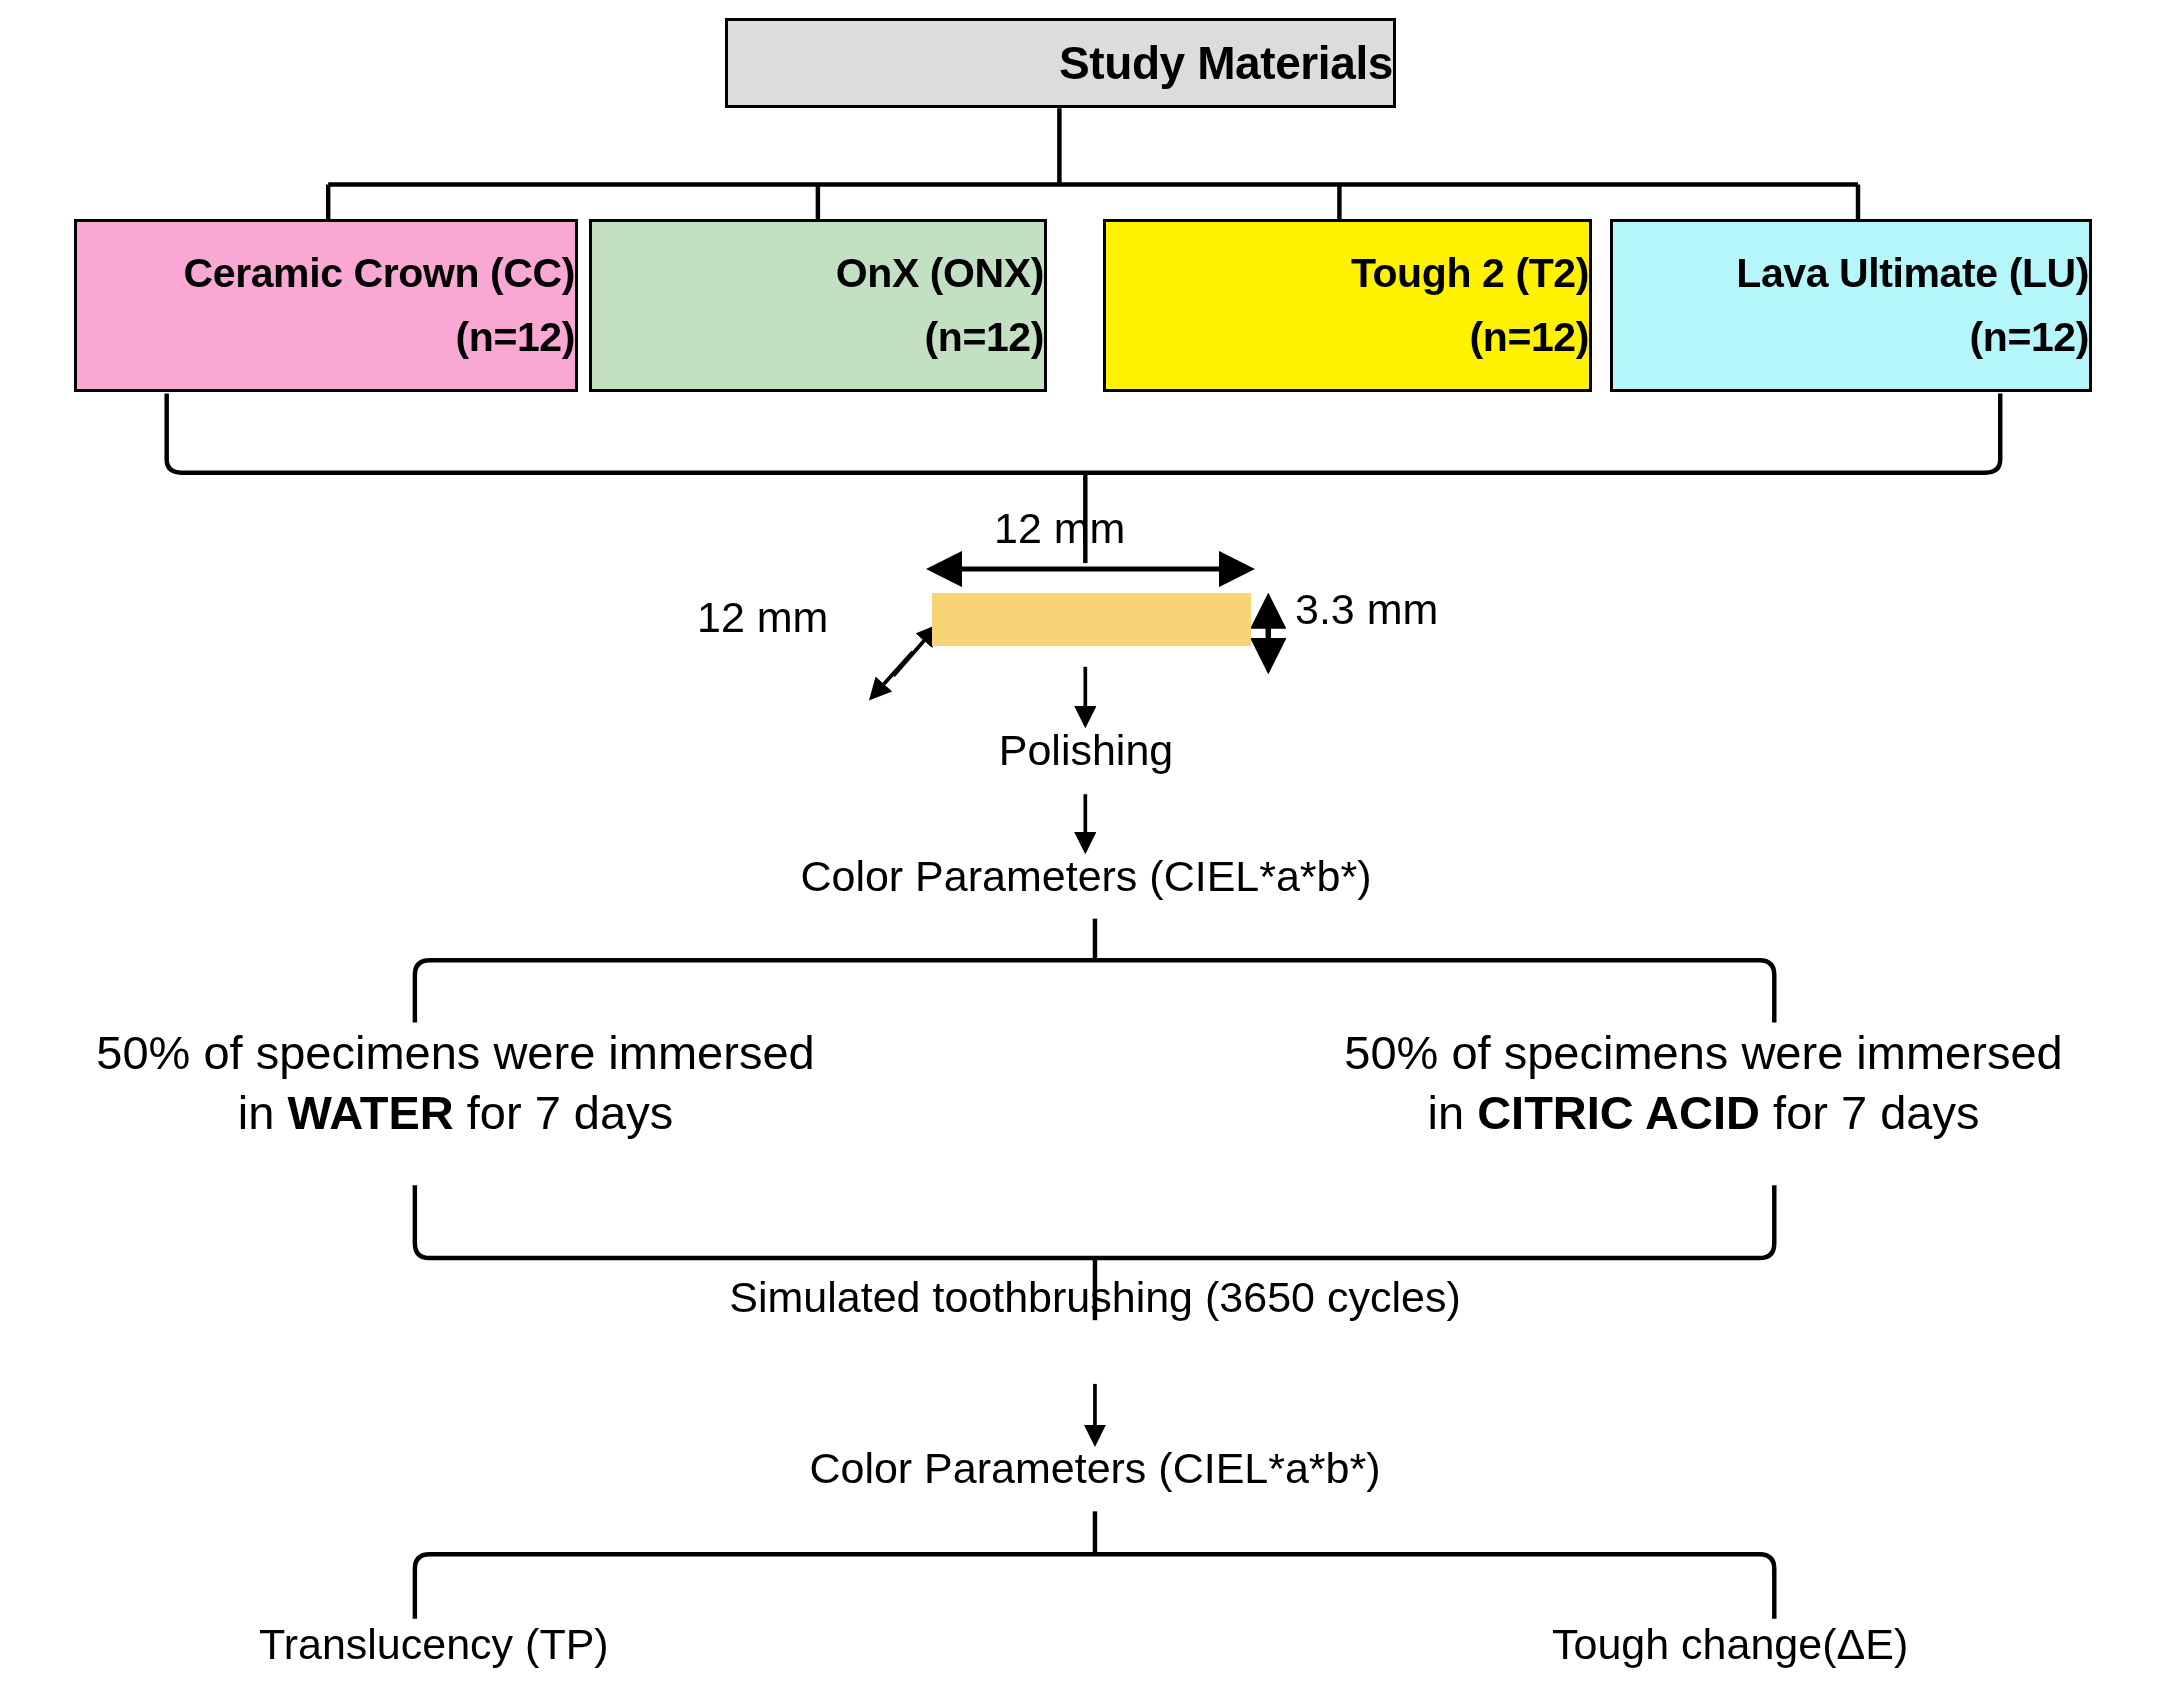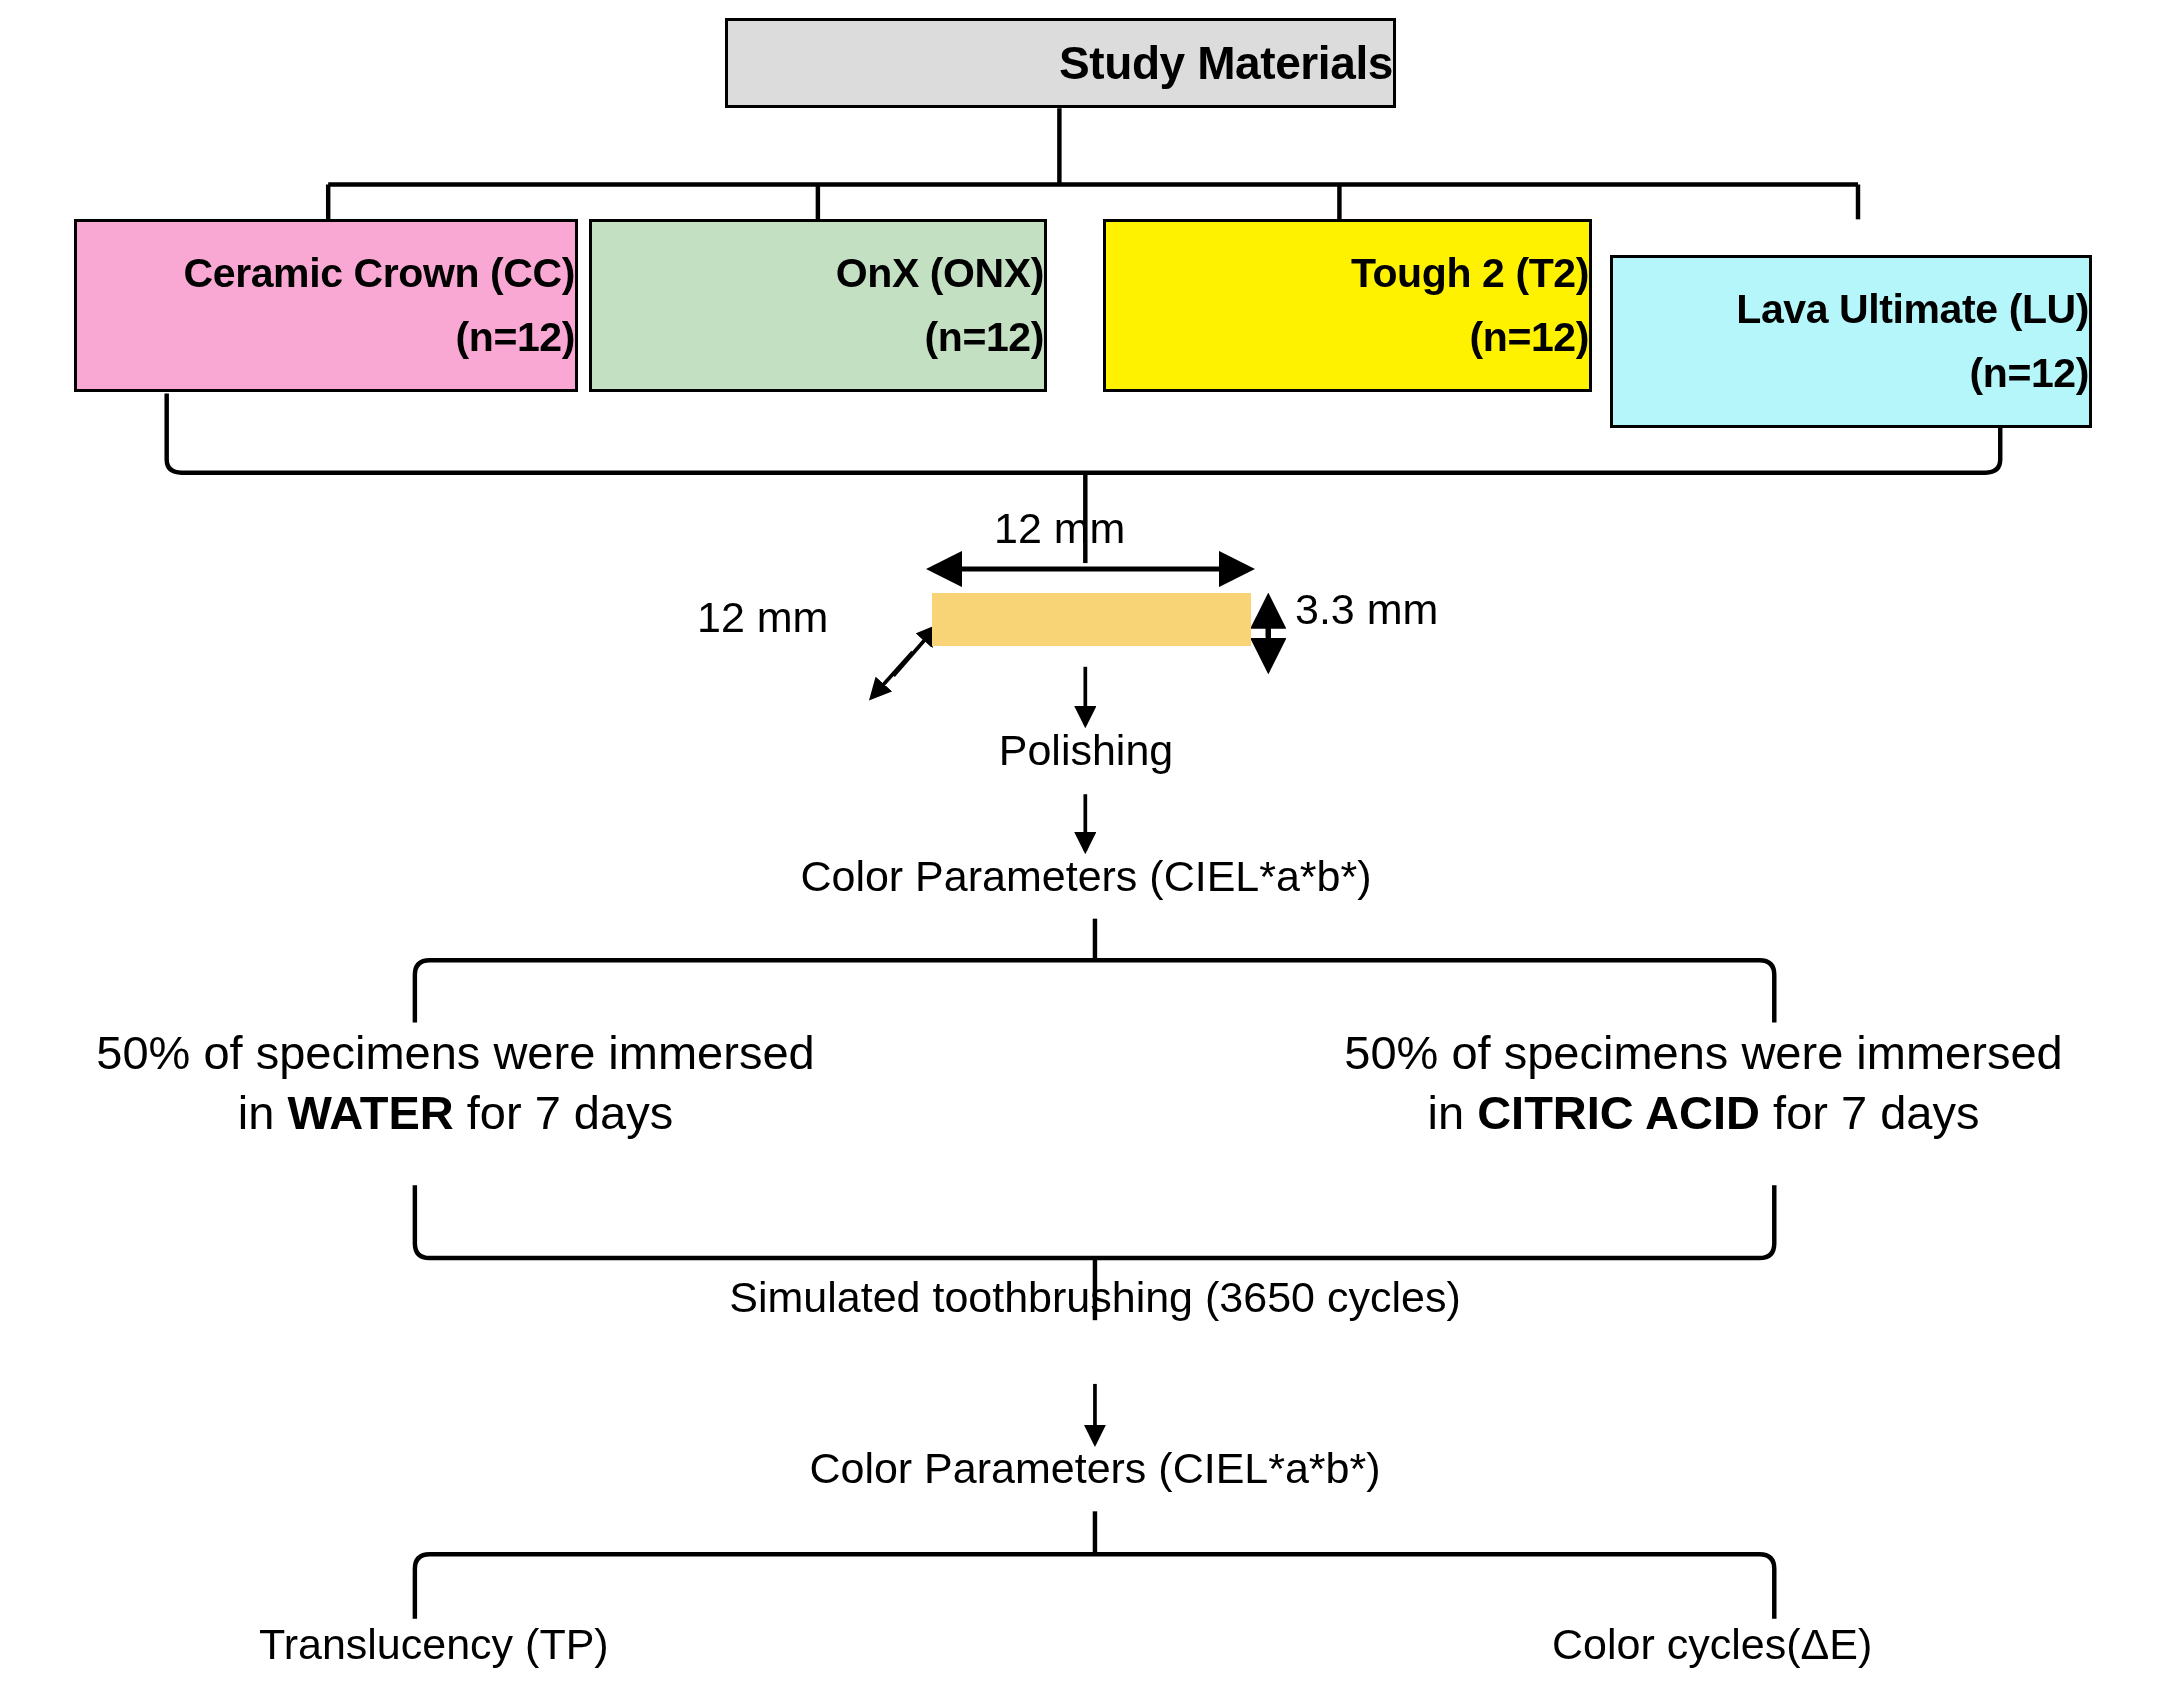--- a/index.html
+++ b/index.html
@@ -49,21 +49,21 @@
     font-size: 46px;
   }
   .material-box {
     top: 219px;
     height: 173px;
     font-size: 41px;
   }
   #material-box-cc { left: 74px;  width: 504px; background: #93c3e6; }
   #material-box-onx { left: 589px; width: 458px; background: #c3e0c2; }
   #material-box-t2  { left: 1095px; width: 489px; background: #fff200; margin-left: 8px; }
-  #material-box-lu  { left: 1610px; width: 482px; background: #b4f6f9; margin-top: 36px; }
+  #material-box-lu  { left: 1610px; width: 482px; background: #b4f6f9; }
 
   .plain-text {
     position: absolute;
     font-size: 43px;
     white-space: nowrap;
     line-height: 1.2;
   }
   .centered {
     text-align: center;
     transform: translateX(-50%);
@@ -210,16 +210,16 @@
     <div>50% of specimens were immersed</div>
     <div><span>in </span><b>CITRIC ACID</b><span> for 7 days</span></div>
   </div>
 
   <div class="plain-text centered" style="left:1095px; top:1272px;">Simulated toothbrushing (3650 cycles)</div>
 
   <div class="plain-text centered" style="left:1095px; top:1443px;">Color Parameters (CIEL*a*b*)</div>
 
   <div class="plain-text" style="left:259px; top:1619px;">Translucency (TP)</div>
 
-  <div class="plain-text" style="left:1552px; top:1619px;">Color cycles(ΔE)</div>
+  <div class="plain-text" style="left:1552px; top:1619px;">Tough change(ΔE)</div>
 
 </div>
 
 
 </body></html>

